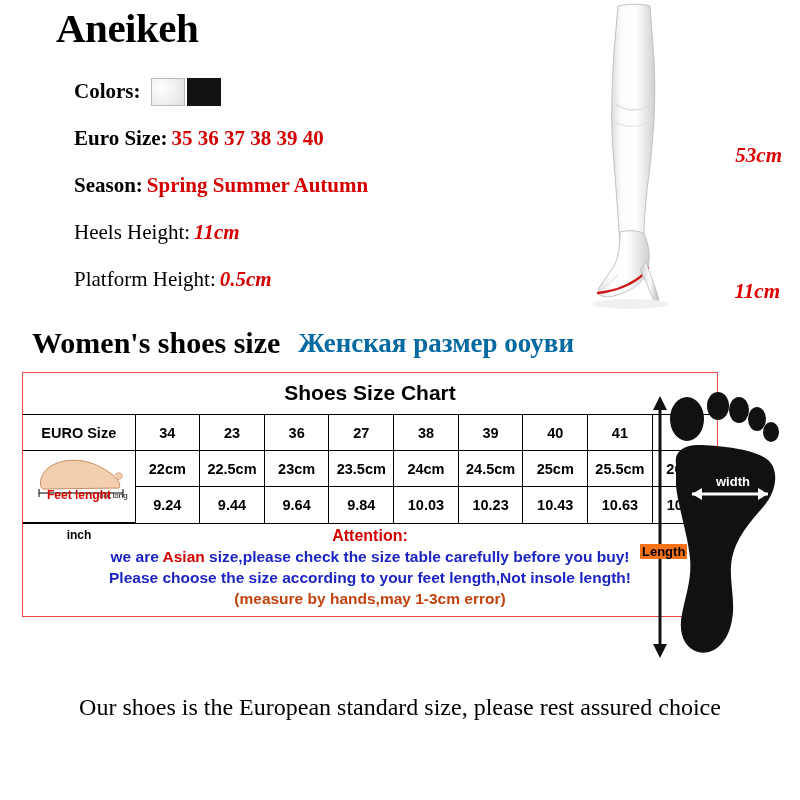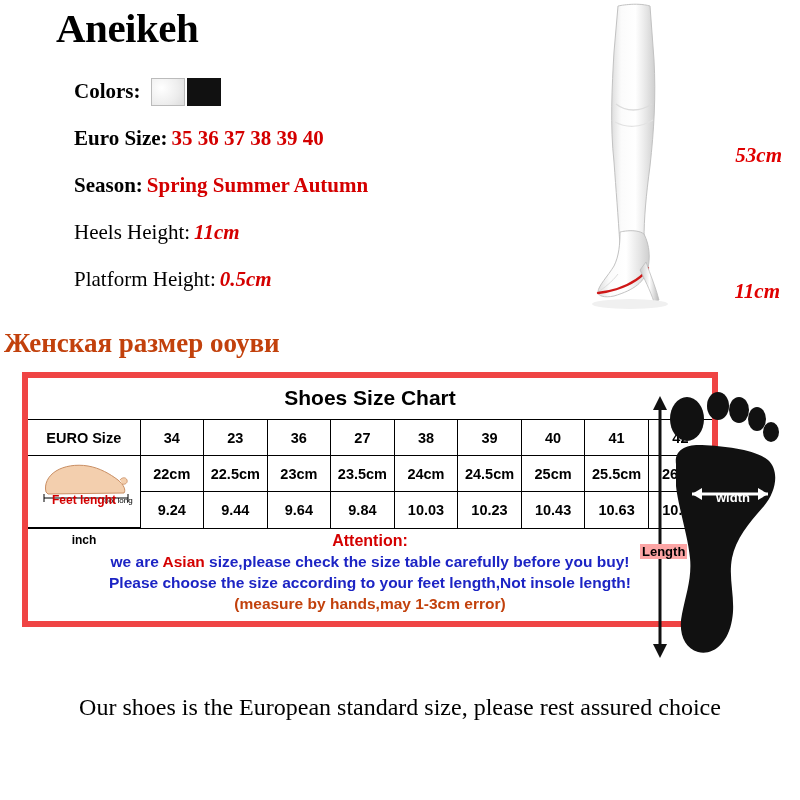--- a/index.html
+++ b/index.html
@@ -89,31 +89,31 @@
     font-family: "Liberation Serif", serif;
     font-size: 30px;
     font-weight: bold;
     margin-left: 32px;
     color: #000;
   }
   .headline-ru {
     font-family: "Liberation Serif", serif;
     font-size: 27px;
     font-weight: bold;
-    color: #c2410c;
-    margin-left: 4px;
+    color: #0369a1;
+    margin-left: 18px;
   }
 
   
   .chart-box {
     position: absolute;
     left: 22px;
     top: 372px;
     width: 696px;
-    border: 6px solid #ef4444;
+    border: 1px solid #ef4444;
     background: #fff;
   }
   .chart-title {
     text-align: center;
     font-size: 21px;
     font-weight: bold;
     padding: 8px 0 9px;
     font-family: "Liberation Sans", sans-serif;
   }
   table.size-table {
@@ -187,24 +187,24 @@
     top: 382px;
     width: 150px;
     height: 290px;
   }
   .fp-label {
     position: absolute;
     font-size: 13px;
     font-weight: bold;
     font-family: "Liberation Sans", sans-serif;
     color: #000;
-    background: #fca5a5;
+    background: #f97316;
     padding: 0 2px;
   }
-  .fp-width { left: 74px; top: 108px; }
+  .fp-width { left: 74px; top: 92px; }
   .fp-length { left: 0px; top: 162px; }
 
   
   .bottom {
     position: absolute;
     left: 0;
     top: 692px;
     width: 800px;
     text-align: center;
     font-family: "Liberation Serif", serif;
@@ -293,20 +293,21 @@
     <path d="M80,302 L86,302 L86,305 L79,305 Z" fill="#9f9f9f"></path>
 
     <ellipse cx="56" cy="304" rx="38" ry="5" fill="#f0f0f0"></ellipse>
   </svg>
 </div>
 
 <div class="dim dim-53">53cm</div>
 <div class="dim dim-11">11cm</div>
 
 <div class="headline">
+  <span class="headline-en">Women's shoes size</span>
   <span class="headline-ru">Женская размер ооуви</span>
 </div>
 
 <div class="chart-box">
   <div class="chart-title">Shoes Size Chart</div>
 
   <table class="size-table">
     <tbody>
         <tr class="row-euro">
       <th class="col-head">EURO Size</th>

